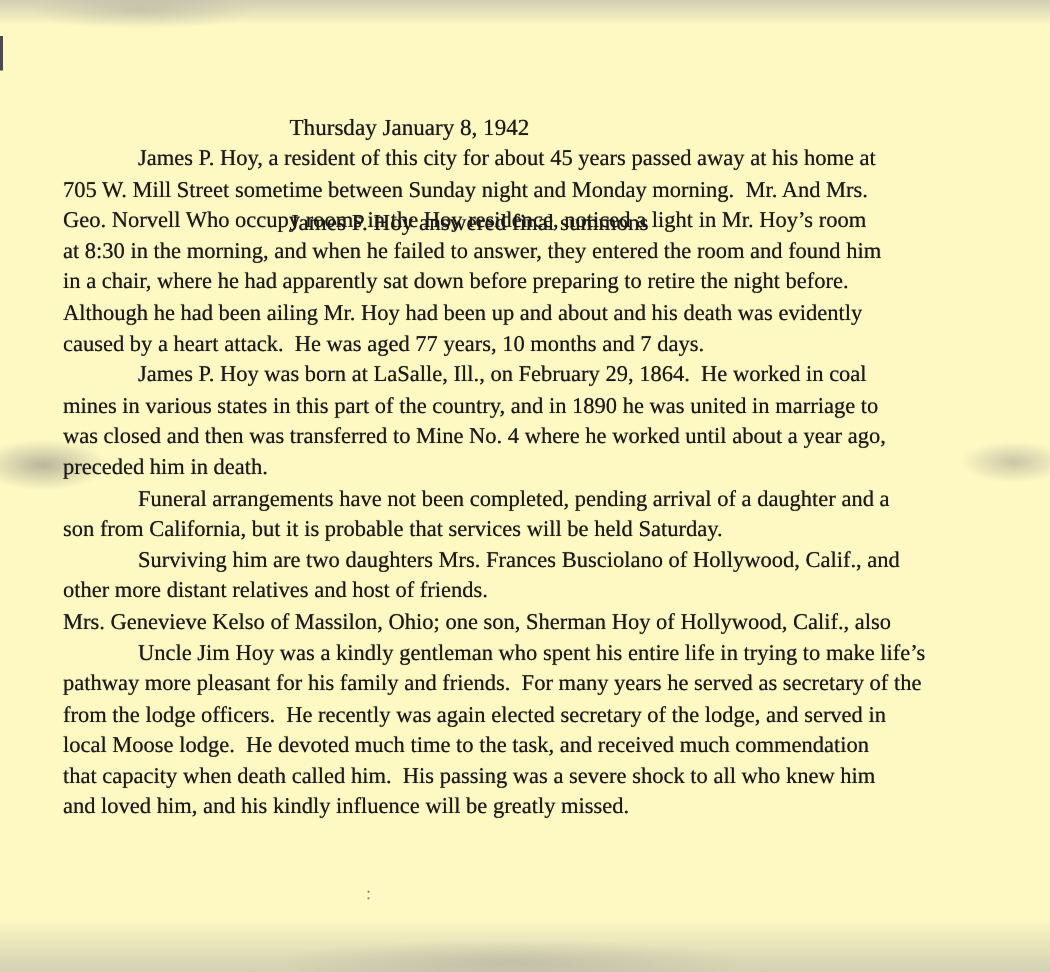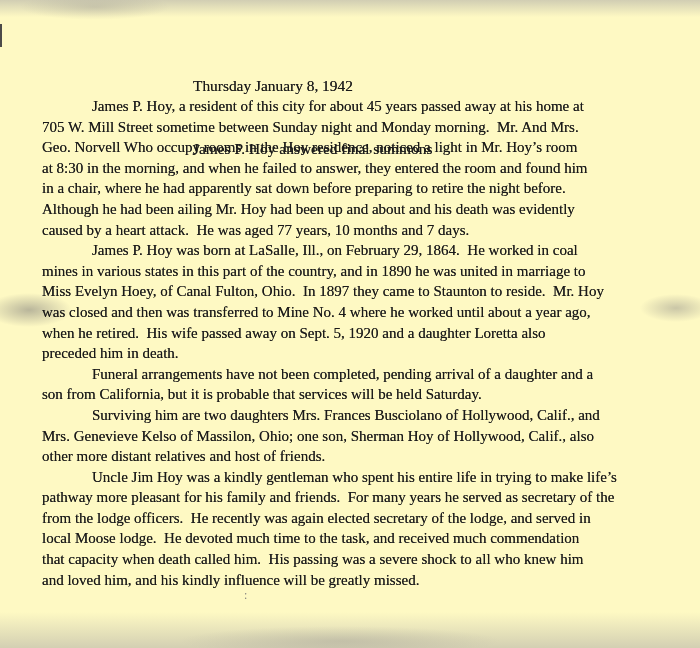--- a/index.html
+++ b/index.html
@@ -94,35 +94,33 @@
       <div class="line">Geo. Norvell Who occupy rooms in the Hoy residence, noticed a light in Mr. Hoy’s room</div>
       <div class="line">at 8:30 in the morning, and when he failed to answer, they entered the room and found him</div>
       <div class="line">in a chair, where he had apparently sat down before preparing to retire the night before.</div>
       <div class="line">Although he had been ailing Mr. Hoy had been up and about and his death was evidently</div>
       <div class="line">caused by a heart attack.  He was aged 77 years, 10 months and 7 days.</div>
     </div>
 
     <div class="para">
       <div class="line first">James P. Hoy was born at LaSalle, Ill., on February 29, 1864.  He worked in coal</div>
       <div class="line">mines in various states in this part of the country, and in 1890 he was united in marriage to</div>
-      <div class="line">Miss Evelyn Hoey, of Canal Fulton, Ohio.  In 1897 they came to Staunton to reside.  Mr. Hoy</div>
       <div class="line">was closed and then was transferred to Mine No. 4 where he worked until about a year ago,</div>
-      <div class="line">when he retired.  His wife passed away on Sept. 5, 1920 and a daughter Loretta also</div>
       <div class="line">preceded him in death.</div>
     </div>
 
     <div class="para">
       <div class="line first">Funeral arrangements have not been completed, pending arrival of a daughter and a</div>
       <div class="line">son from California, but it is probable that services will be held Saturday.</div>
     </div>
 
     <div class="para">
       <div class="line first">Surviving him are two daughters Mrs. Frances Busciolano of Hollywood, Calif., and</div>
+      <div class="line">other more distant relatives and host of friends.</div>
       <div class="line">Mrs. Genevieve Kelso of Massilon, Ohio; one son, Sherman Hoy of Hollywood, Calif., also</div>
-      <div class="line">other more distant relatives and host of friends.</div>
     </div>
 
     <div class="para">
       <div class="line first">Uncle Jim Hoy was a kindly gentleman who spent his entire life in trying to make life’s</div>
       <div class="line">pathway more pleasant for his family and friends.  For many years he served as secretary of the</div>
       <div class="line">from the lodge officers.  He recently was again elected secretary of the lodge, and served in</div>
       <div class="line">local Moose lodge.  He devoted much time to the task, and received much commendation</div>
       <div class="line">that capacity when death called him.  His passing was a severe shock to all who knew him</div>
       <div class="line">and loved him, and his kindly influence will be greatly missed.</div>
     </div>

